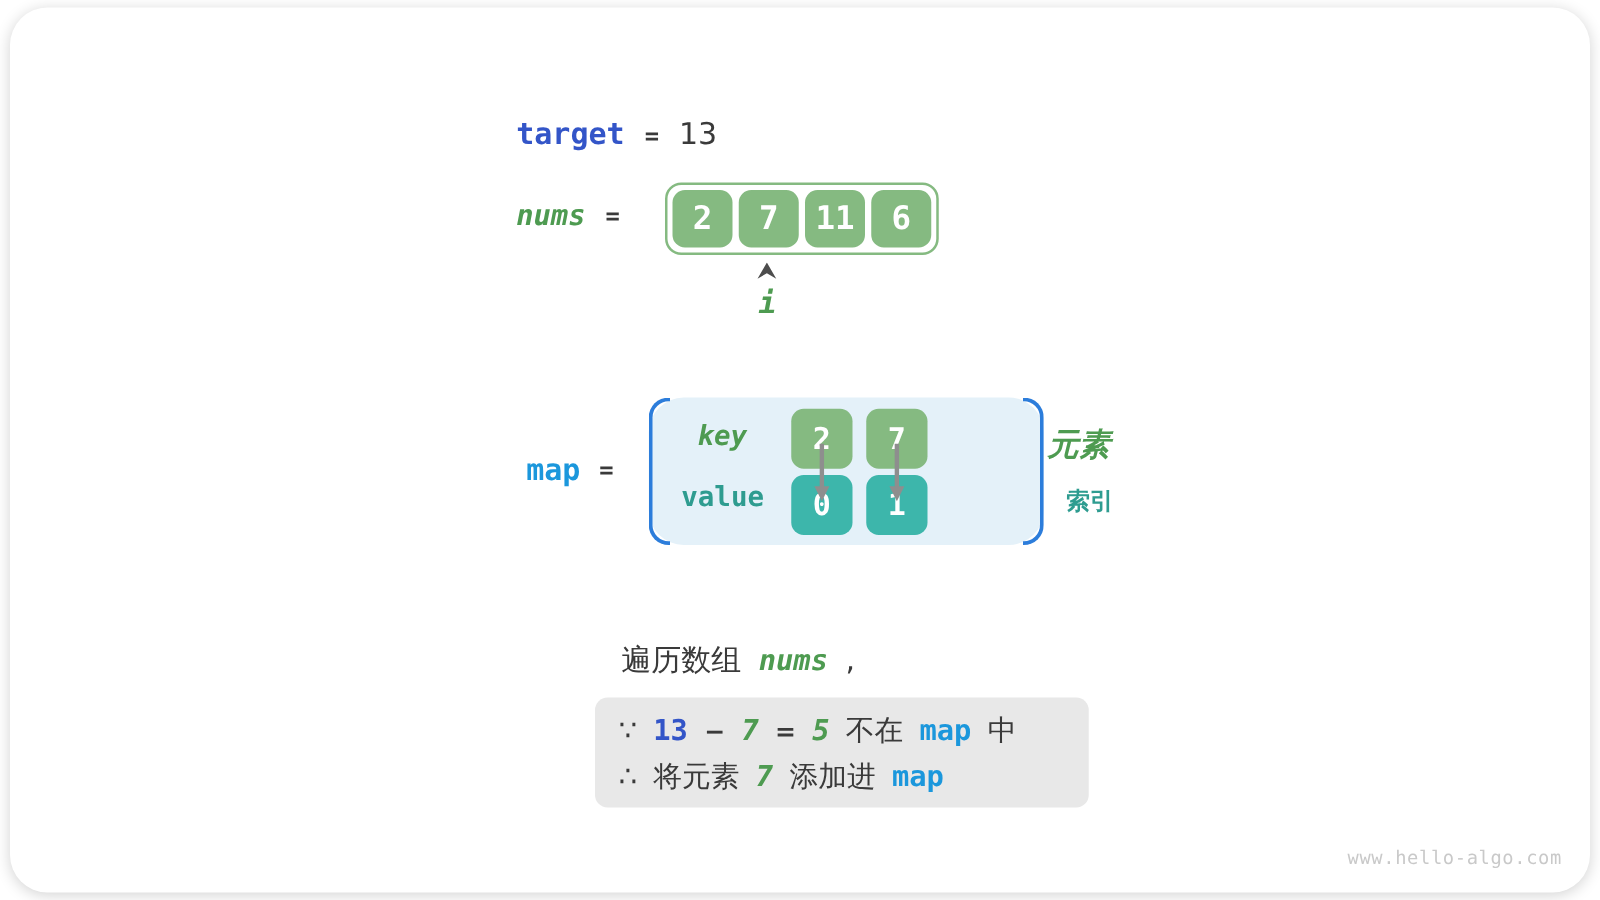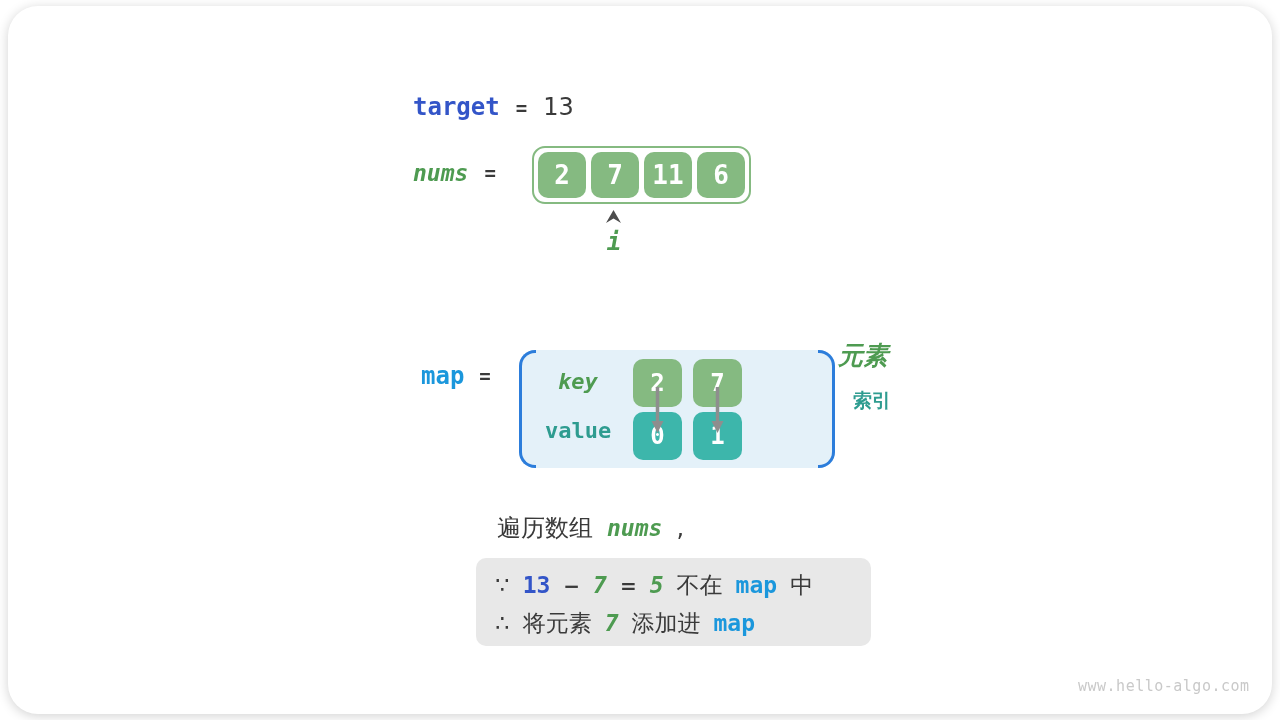--- a/index.html
+++ b/index.html
@@ -40,21 +40,21 @@
   .nums-cell { flex:1; background:var(--green-box); border-radius:10px;
                display:flex; align-items:center; justify-content:center;
                color:#fff; font-size:26px; }
   .caret { left:605px; top:210px; width:17px; height:14px; }
   .i-label { left:606px; top:228px; width:16px; text-align:center; font-size:24px; }
 
   
   .map-label-row { left:421px; top:362px; display:flex; align-items:center; gap:15px; }
   .map-label { font-size:24px; }
   .map-box { left:519px; top:318px; width:316px; height:118px;
-             background:var(--map-bg); border-radius:16px;margin-top:32px; }
+             background:var(--map-bg); border-radius:28px; }
   .bracket { position:absolute; top:0; bottom:0; width:17px; border:3px solid var(--bracket-blue); }
   .bracket-left  { left:0;  border-right:none; border-radius:16px 0 0 16px; }
   .bracket-right { right:0; border-left:none;  border-radius:0 16px 16px 0; }
   .map-key-label   { position:absolute; left:39px; top:19px; font-size:22px; }
   .map-value-label { position:absolute; left:26px; top:68px; font-size:22px; }
   .kv-box { position:absolute; width:49px; height:48px; border-radius:10px;
             display:flex; align-items:center; justify-content:center;
             color:#fff; font-size:24px; }
   .key-box { top:9px; background:var(--green-box); }
   .val-box { top:62px; background:var(--teal-box); }

